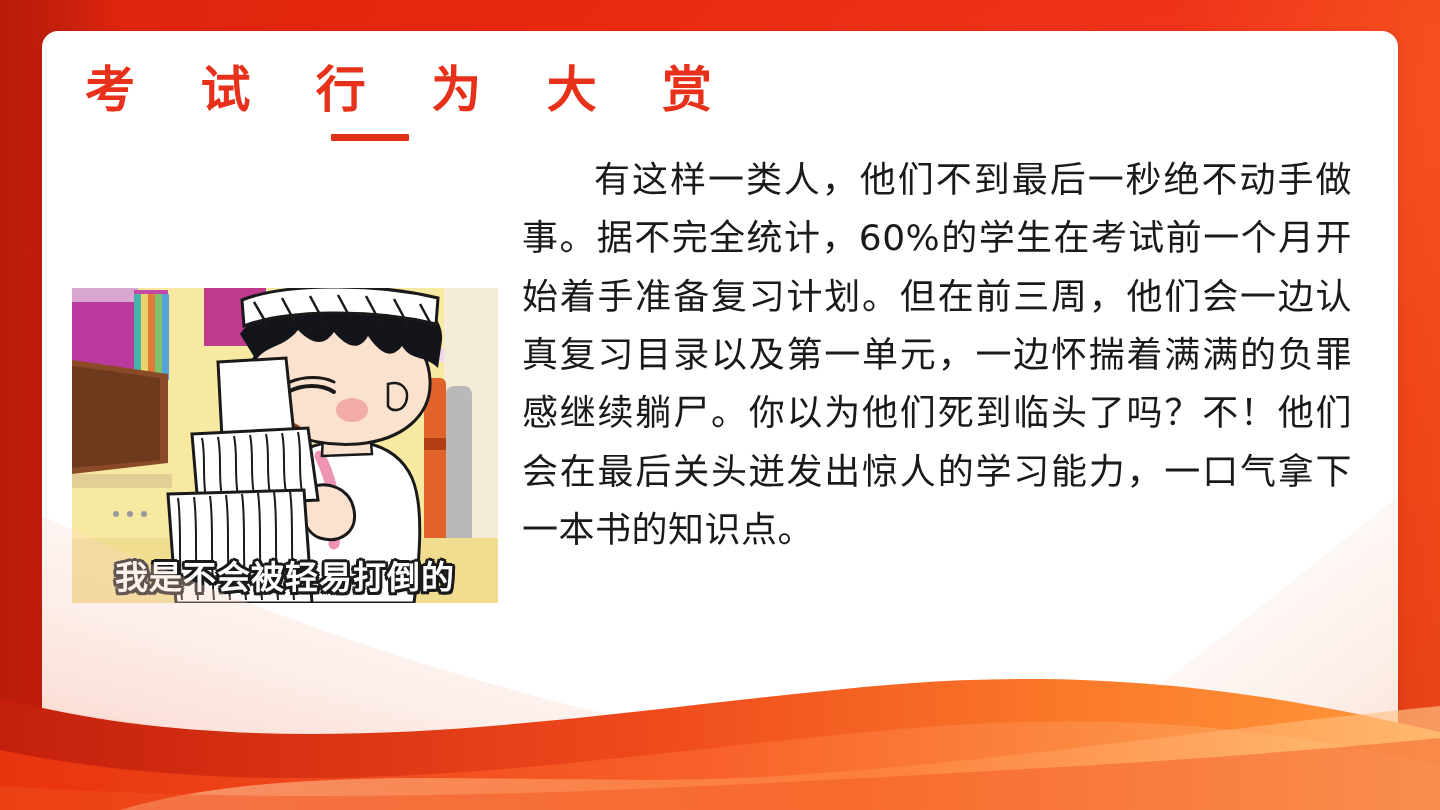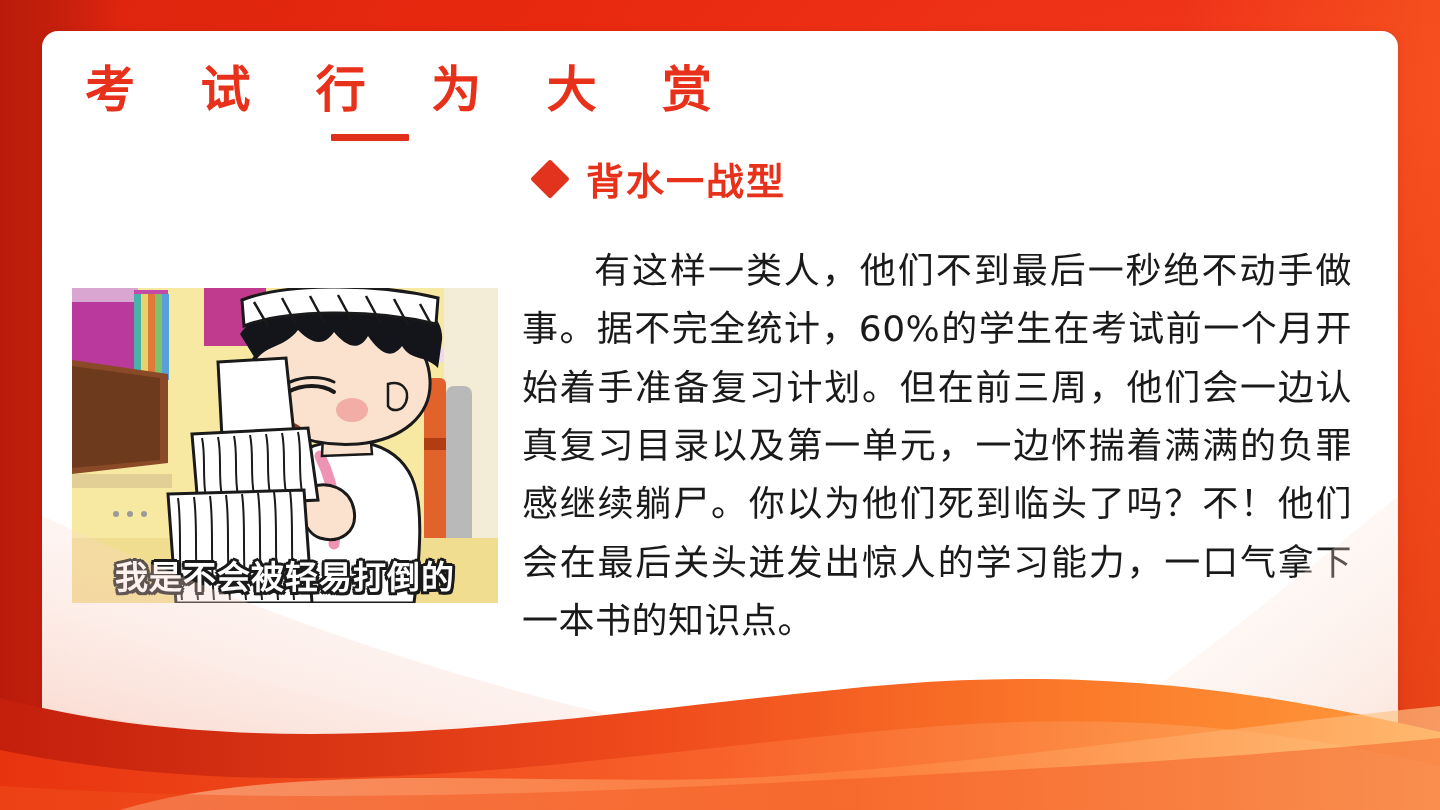--- a/index.html
+++ b/index.html
@@ -189,24 +189,20 @@
         </g>
 
         <circle cx="44" cy="226" r="3" fill="#9a9a9a"></circle>
         <circle cx="58" cy="226" r="3" fill="#9a9a9a"></circle>
         <circle cx="72" cy="226" r="3" fill="#9a9a9a"></circle>
       </svg>
       <div class="meme-caption">我是不会被轻易打倒的</div>
     </div>
 
     <div class="content">
-      <div class="sub-head">
-        <span class="diamond"></span>
-        <span class="sub-head-text">背水一战型</span>
-      </div>
       <p class="body-text">有这样一类人，他们不到最后一秒绝不动手做事。据不完全统计，60%的学生在考试前一个月开始着手准备复习计划。但在前三周，他们会一边认真复习目录以及第一单元，一边怀揣着满满的负罪感继续躺尸。你以为他们死到临头了吗？不！他们会在最后关头迸发出惊人的学习能力，一口气拿下一本书的知识点。</p>
     </div>
 
     <div class="card-wash">
       <svg viewBox="0 0 1356 300" xmlns="http://www.w3.org/2000/svg" preserveAspectRatio="none" aria-hidden="true">
         <defs>
           <linearGradient id="washA" x1="0" y1="1" x2="1" y2="0">
             <stop offset="0%" stop-color="#f5b9a8" stop-opacity=".55"></stop>
             <stop offset="60%" stop-color="#fbe0d5" stop-opacity=".22"></stop>
             <stop offset="100%" stop-color="#ffffff" stop-opacity="0"></stop>

